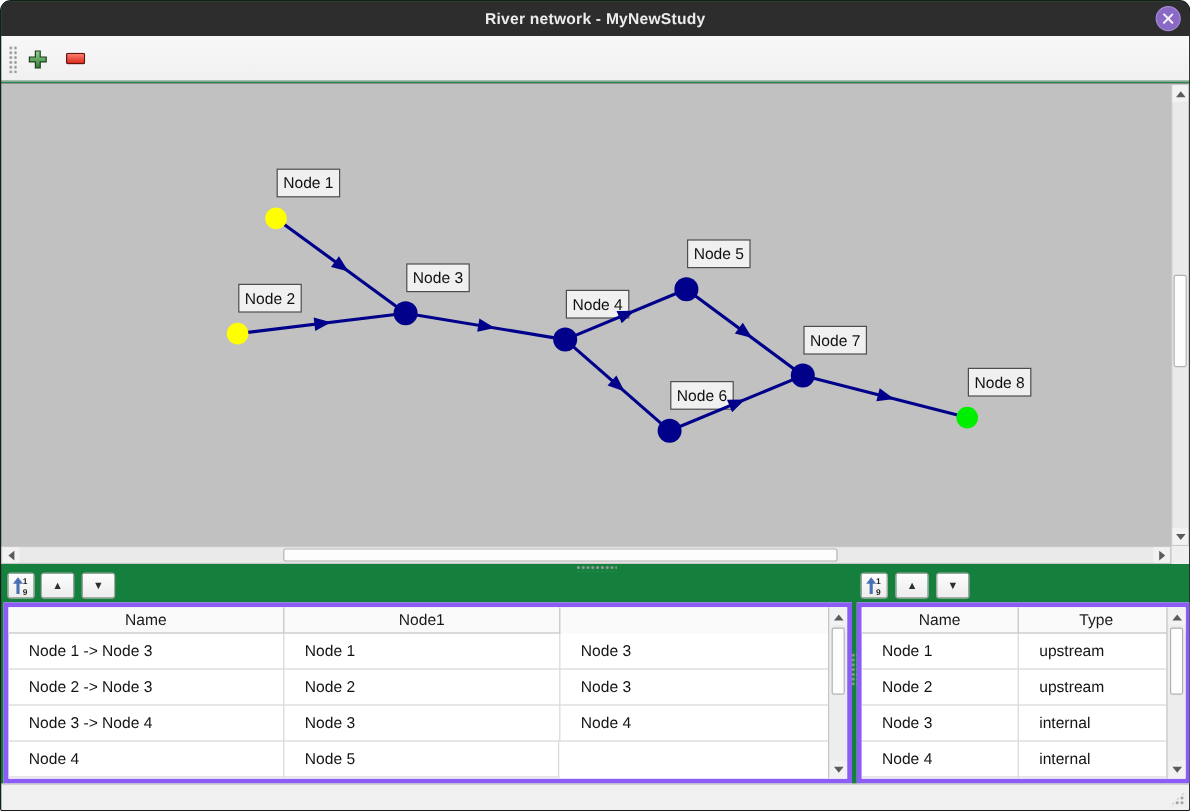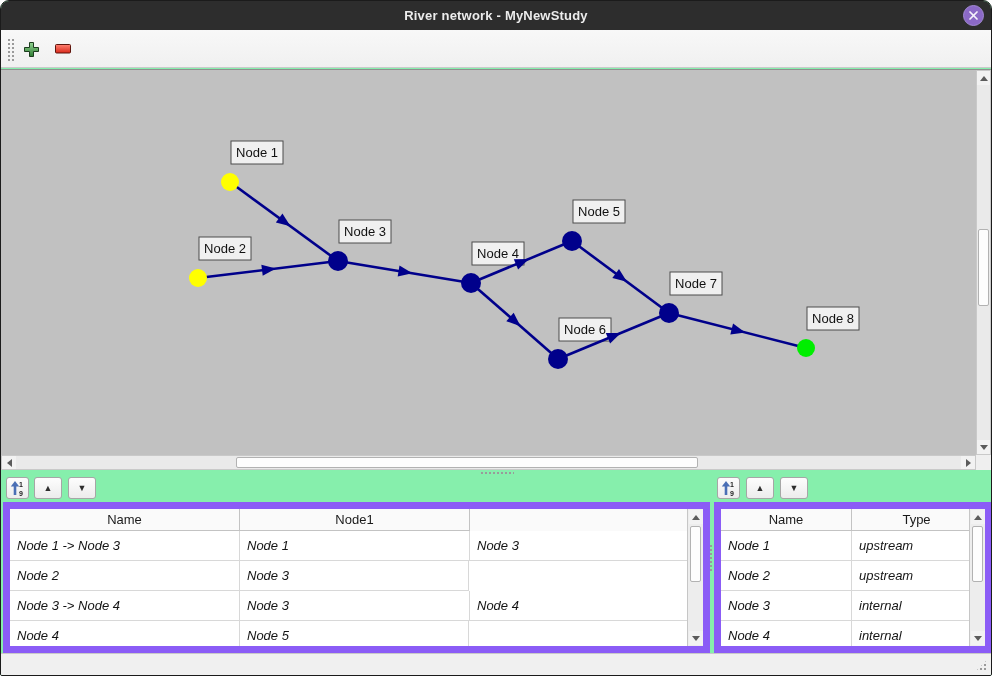--- a/index.html
+++ b/index.html
@@ -1,20 +1,20 @@
 <!DOCTYPE html>
 <html><head>
 <meta charset="utf-8">
 <style>
   * { margin:0; padding:0; box-sizing:border-box; }
   html,body { background:#ffffff; font-family:"Liberation Sans", sans-serif; }
   .window {
     position:relative; width:992px; height:676px;
     border:1px solid #1b1b1b; border-radius:9px 9px 2px 2px;
-    overflow:hidden; background:#86efac;
+    overflow:hidden; background:#15803d;
   }
   
   .titlebar {
     position:absolute; left:0; top:0; width:990px; height:29px;
     background:#2d2d2d; display:flex; align-items:center; justify-content:center;
   }
   .title-text { color:#ececec; font-size:13px; font-weight:bold; letter-spacing:.2px; }
   .close-btn {
     position:absolute; right:7px; top:4px; width:21px; height:21px;
     border-radius:50%; background:#8b69c6; border:1px solid #a289d2;
@@ -52,33 +52,33 @@
   
   .small-btn {
     position:absolute; top:476px; height:22px;
     border:1px solid #a6a6a6; border-radius:3px;
     background:linear-gradient(#fdfdfd,#ececec);
     display:flex; align-items:center; justify-content:center; cursor:pointer;
   }
   .small-btn .glyph { font-size:9px; color:#2e2e2e; line-height:1; }
   .sort-num { font-size:7px; fill:#222; font-weight:bold; }
   
-  .table-frame { position:absolute; top:501px; height:151px; border:7px solid #8b5cf6; background:#ffffff; overflow:hidden; }
+  .table-frame { position:absolute; top:501px; height:151px; border:4px solid #8b5cf6; background:#ffffff; overflow:hidden; }
   .thead { display:flex; height:22px; background:#fafafa; }
   .th {
     border-right:1px solid #c3c3c3; border-bottom:1px solid #c3c3c3;
     font-size:13px; color:#1a1a1a; display:flex; align-items:center; justify-content:center;
     cursor:pointer; flex:none;
   }
   .tr { display:flex; height:30px; }
   .tr.sliver { height:6px; }
   .td {
     border-right:1px solid #d8d8d8; border-bottom:1px solid #d8d8d8;
     font-size:13px; color:#141414; display:flex; align-items:center;
-    padding-left:7px; flex:none; overflow:hidden; white-space:nowrap;font-style:italic;
+    padding-left:17px; flex:none; overflow:hidden; white-space:nowrap;
   }
   .tr.sliver .td { border-bottom:none; }
   .tbl-sb { position:absolute; top:0; right:0; width:16px; bottom:0; background:#ededed; border-left:1px solid #c6c6c6; }
   
   .statusbar { position:absolute; left:0; top:652px; width:990px; height:22px; background:#f0f0f0; border-top:1px solid #c9c9c9; }
   .resize-grip {
     position:absolute; right:3px; bottom:3px; width:13px; height:13px;
     clip-path:polygon(100% 0, 100% 100%, 0 100%);
   }
 </style>
@@ -246,20 +246,21 @@
         <div class="th" style="width: 230px;">Name</div>
         <div class="th" style="width: 230px;">Node1</div>
       </div>
     <div class="tbody">
         <div class="tr">
           <div class="td" style="width: 230px;">Node 1 -&gt; Node 3</div>
           <div class="td" style="width: 230px;">Node 1</div>
           <div class="td" style="width: 229px;">Node 3</div>
         </div>
         <div class="tr">
+          <div class="td" style="width: 230px;">Node 2 -&gt; Node 3</div>
           <div class="td" style="width: 230px;">Node 2</div>
           <div class="td" style="width: 229px;">Node 3</div>
         </div>
         <div class="tr">
           <div class="td" style="width: 230px;">Node 3 -&gt; Node 4</div>
           <div class="td" style="width: 230px;">Node 3</div>
           <div class="td" style="width: 229px;">Node 4</div>
         </div>
         <div class="tr">
           <div class="td" style="width: 230px;">Node 4</div>

